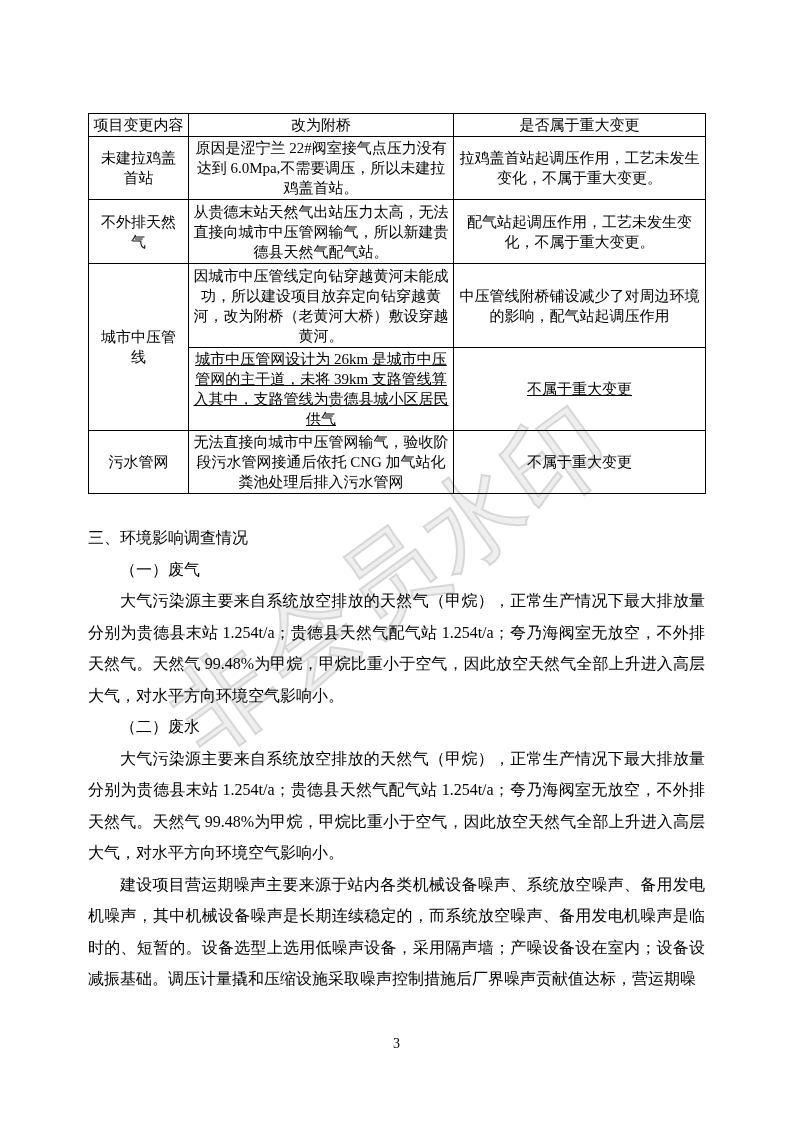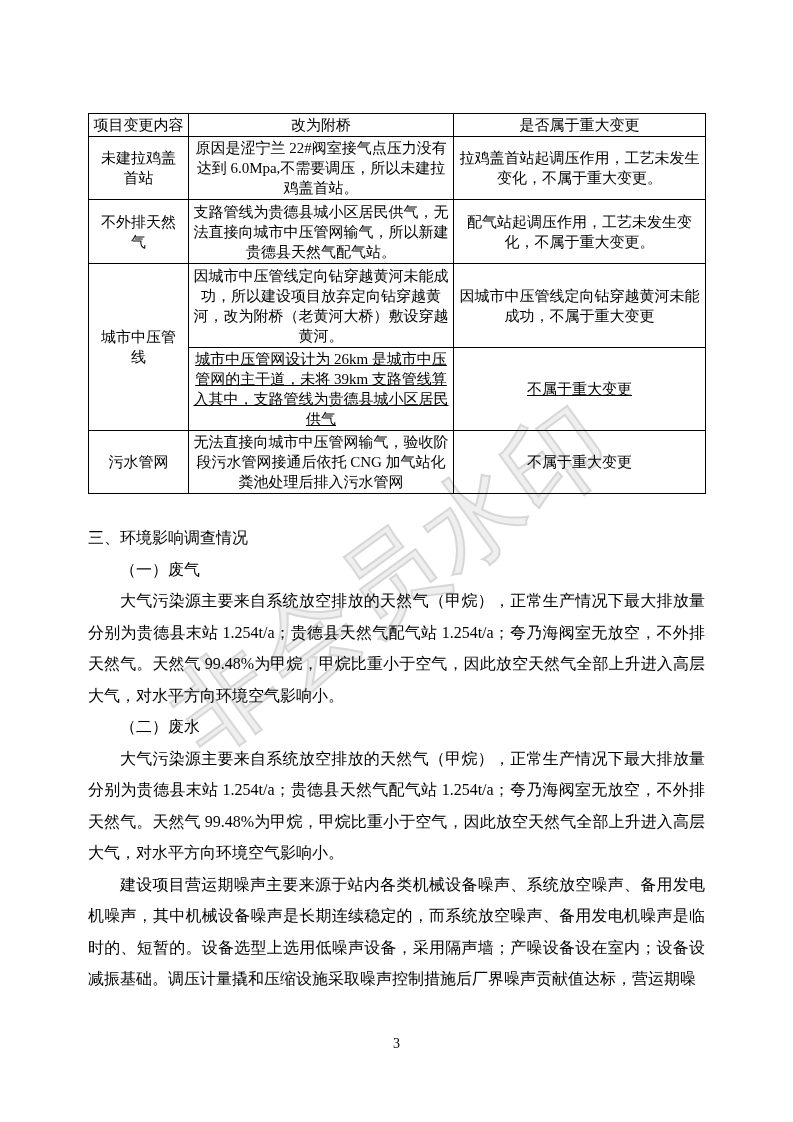--- a/index.html
+++ b/index.html
@@ -102,27 +102,27 @@
     </tr>
   </thead>
   <tbody>
     <tr class="r1">
       <td class="first-col">未建拉鸡盖首站</td>
       <td>原因是涩宁兰 22#阀室接气点压力没有达到 6.0Mpa,不需要调压，所以未建拉鸡盖首站。</td>
       <td>拉鸡盖首站起调压作用，工艺未发生变化，不属于重大变更。</td>
     </tr>
     <tr class="r2">
       <td class="first-col">不外排天然气</td>
-      <td>支路管线为贵德县城小区居民供气，无法直接向城市中压管网输气，所以新建贵德县天然气配气站。</td>
+      <td>从贵德末站天然气出站压力太高，无法直接向城市中压管网输气，所以新建贵德县天然气配气站。</td>
       <td>配气站起调压作用，工艺未发生变化，不属于重大变更。</td>
     </tr>
     <tr class="r3a">
       <td class="first-col" rowspan="2">城市中压管线</td>
       <td>因城市中压管线定向钻穿越黄河未能成功，所以建设项目放弃定向钻穿越黄河，改为附桥（老黄河大桥）敷设穿越黄河。</td>
-      <td>因城市中压管线定向钻穿越黄河未能成功，不属于重大变更</td>
+      <td>中压管线附桥铺设减少了对周边环境的影响，配气站起调压作用</td>
     </tr>
     <tr class="r3b">
       <td>城市中压管网设计为 26km 是城市中压管网的主干道，未将 39km 支路管线算入其中，支路管线为贵德县城小区居民供气</td>
       <td>不属于重大变更</td>
     </tr>
     <tr class="r4">
       <td class="first-col">污水管网</td>
       <td>无法直接向城市中压管网输气，验收阶段污水管网接通后依托 CNG 加气站化粪池处理后排入污水管网</td>
       <td>不属于重大变更</td>
     </tr>

